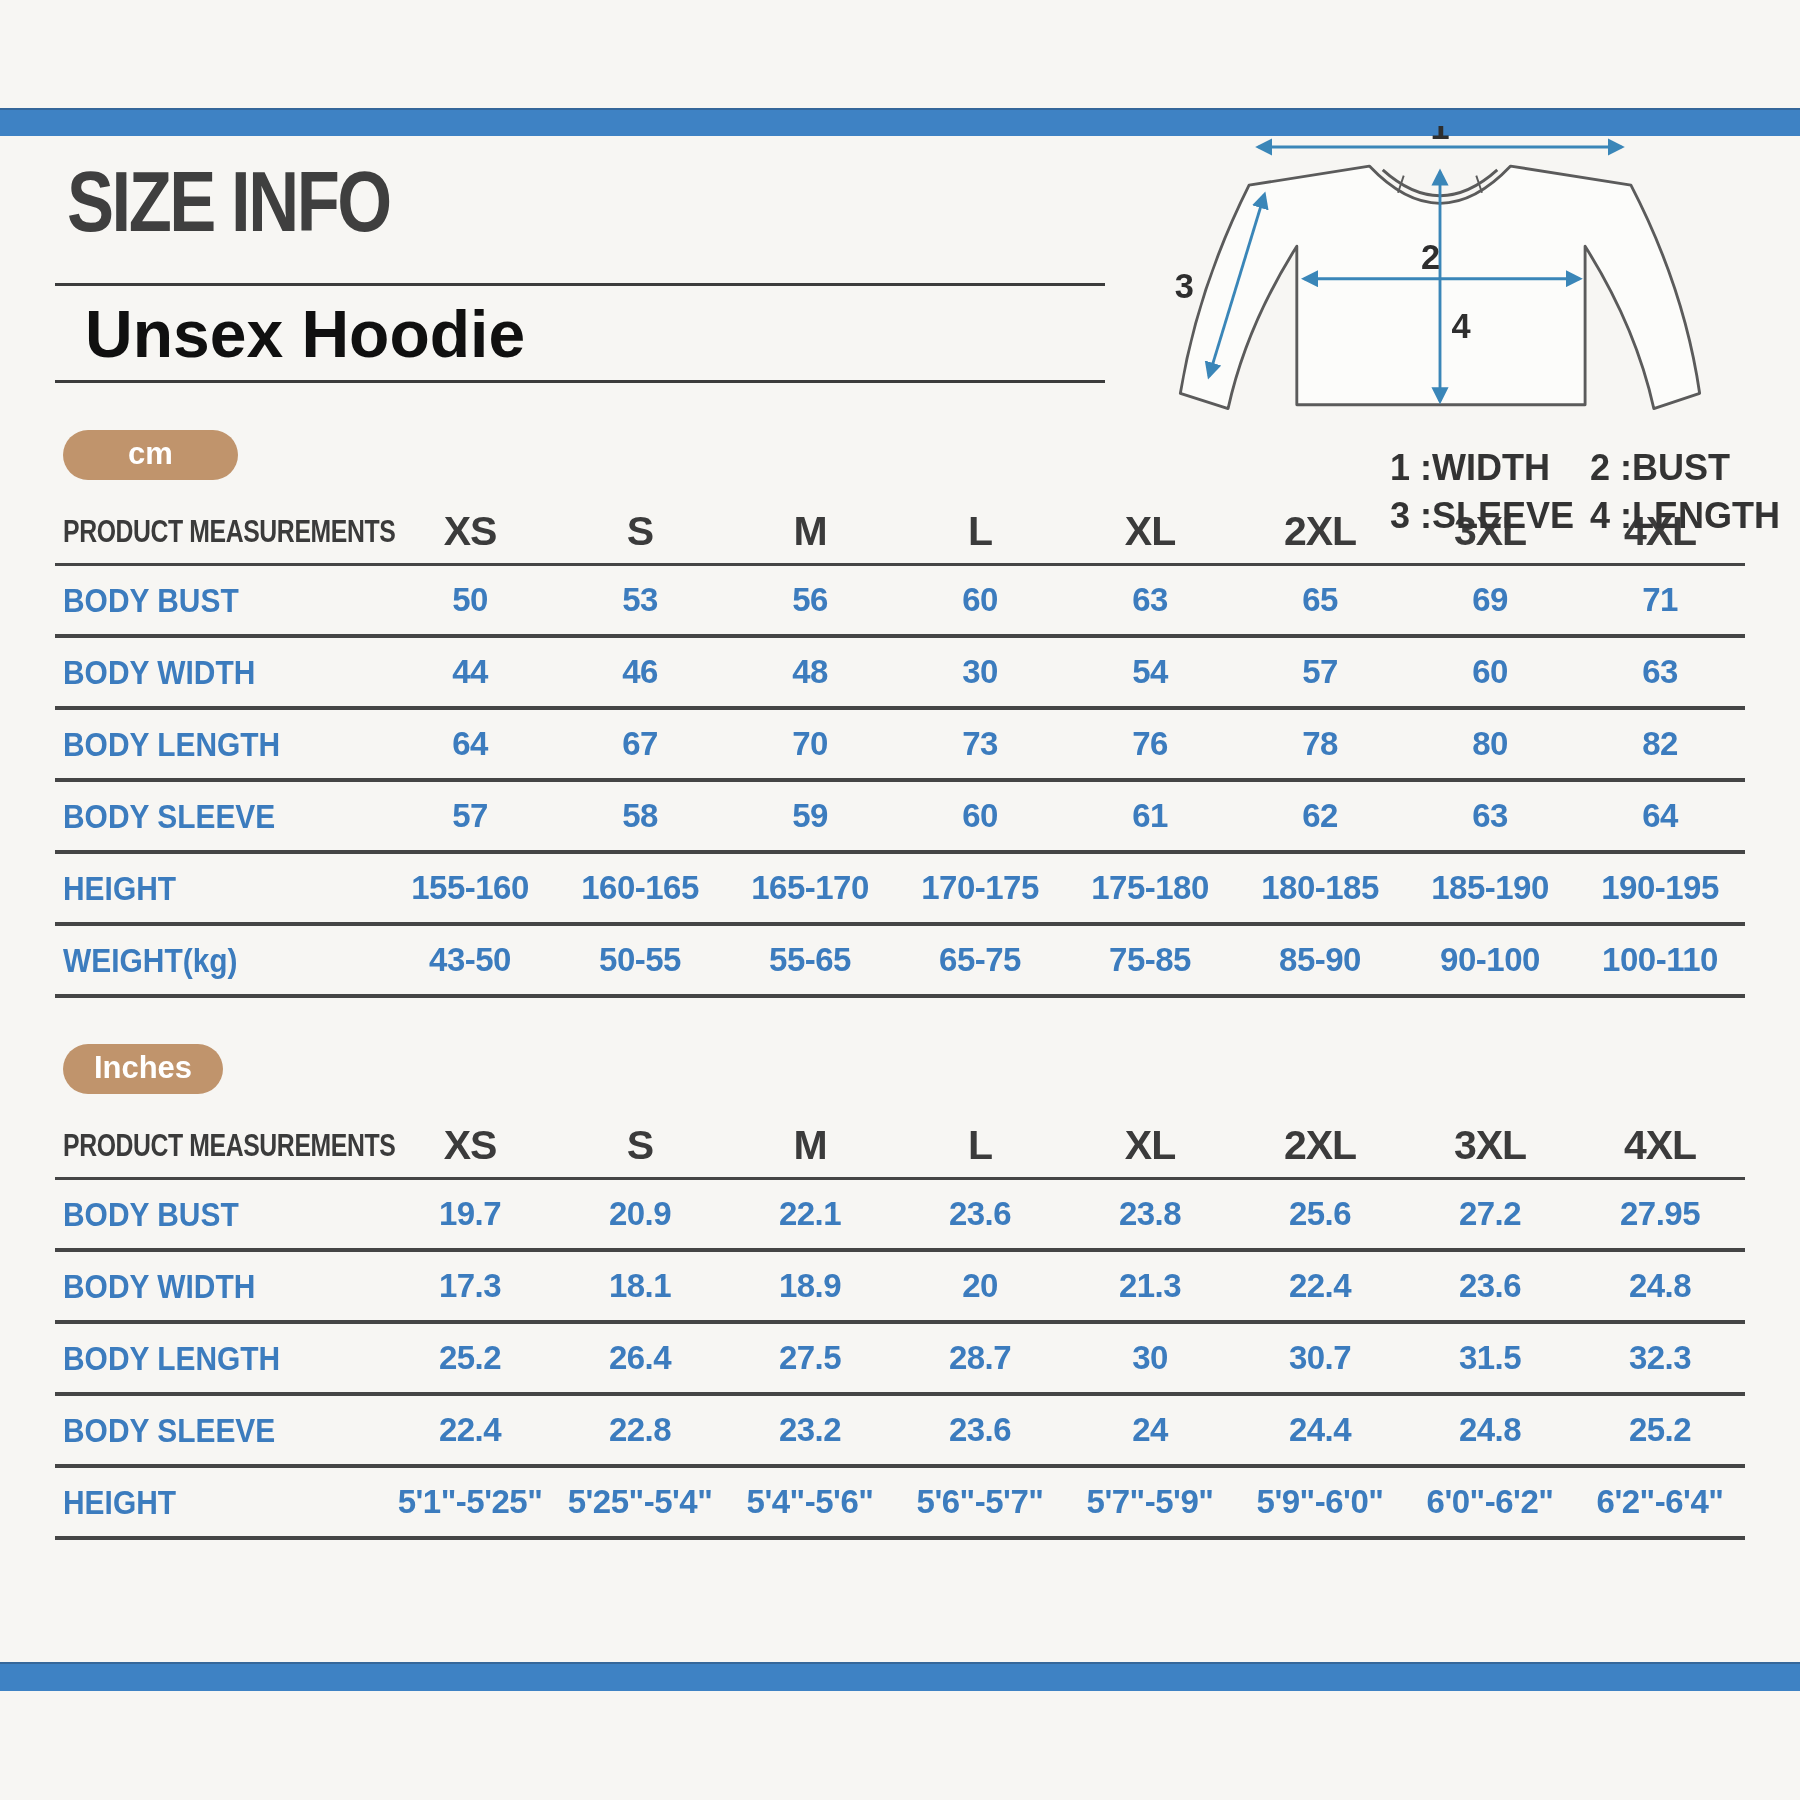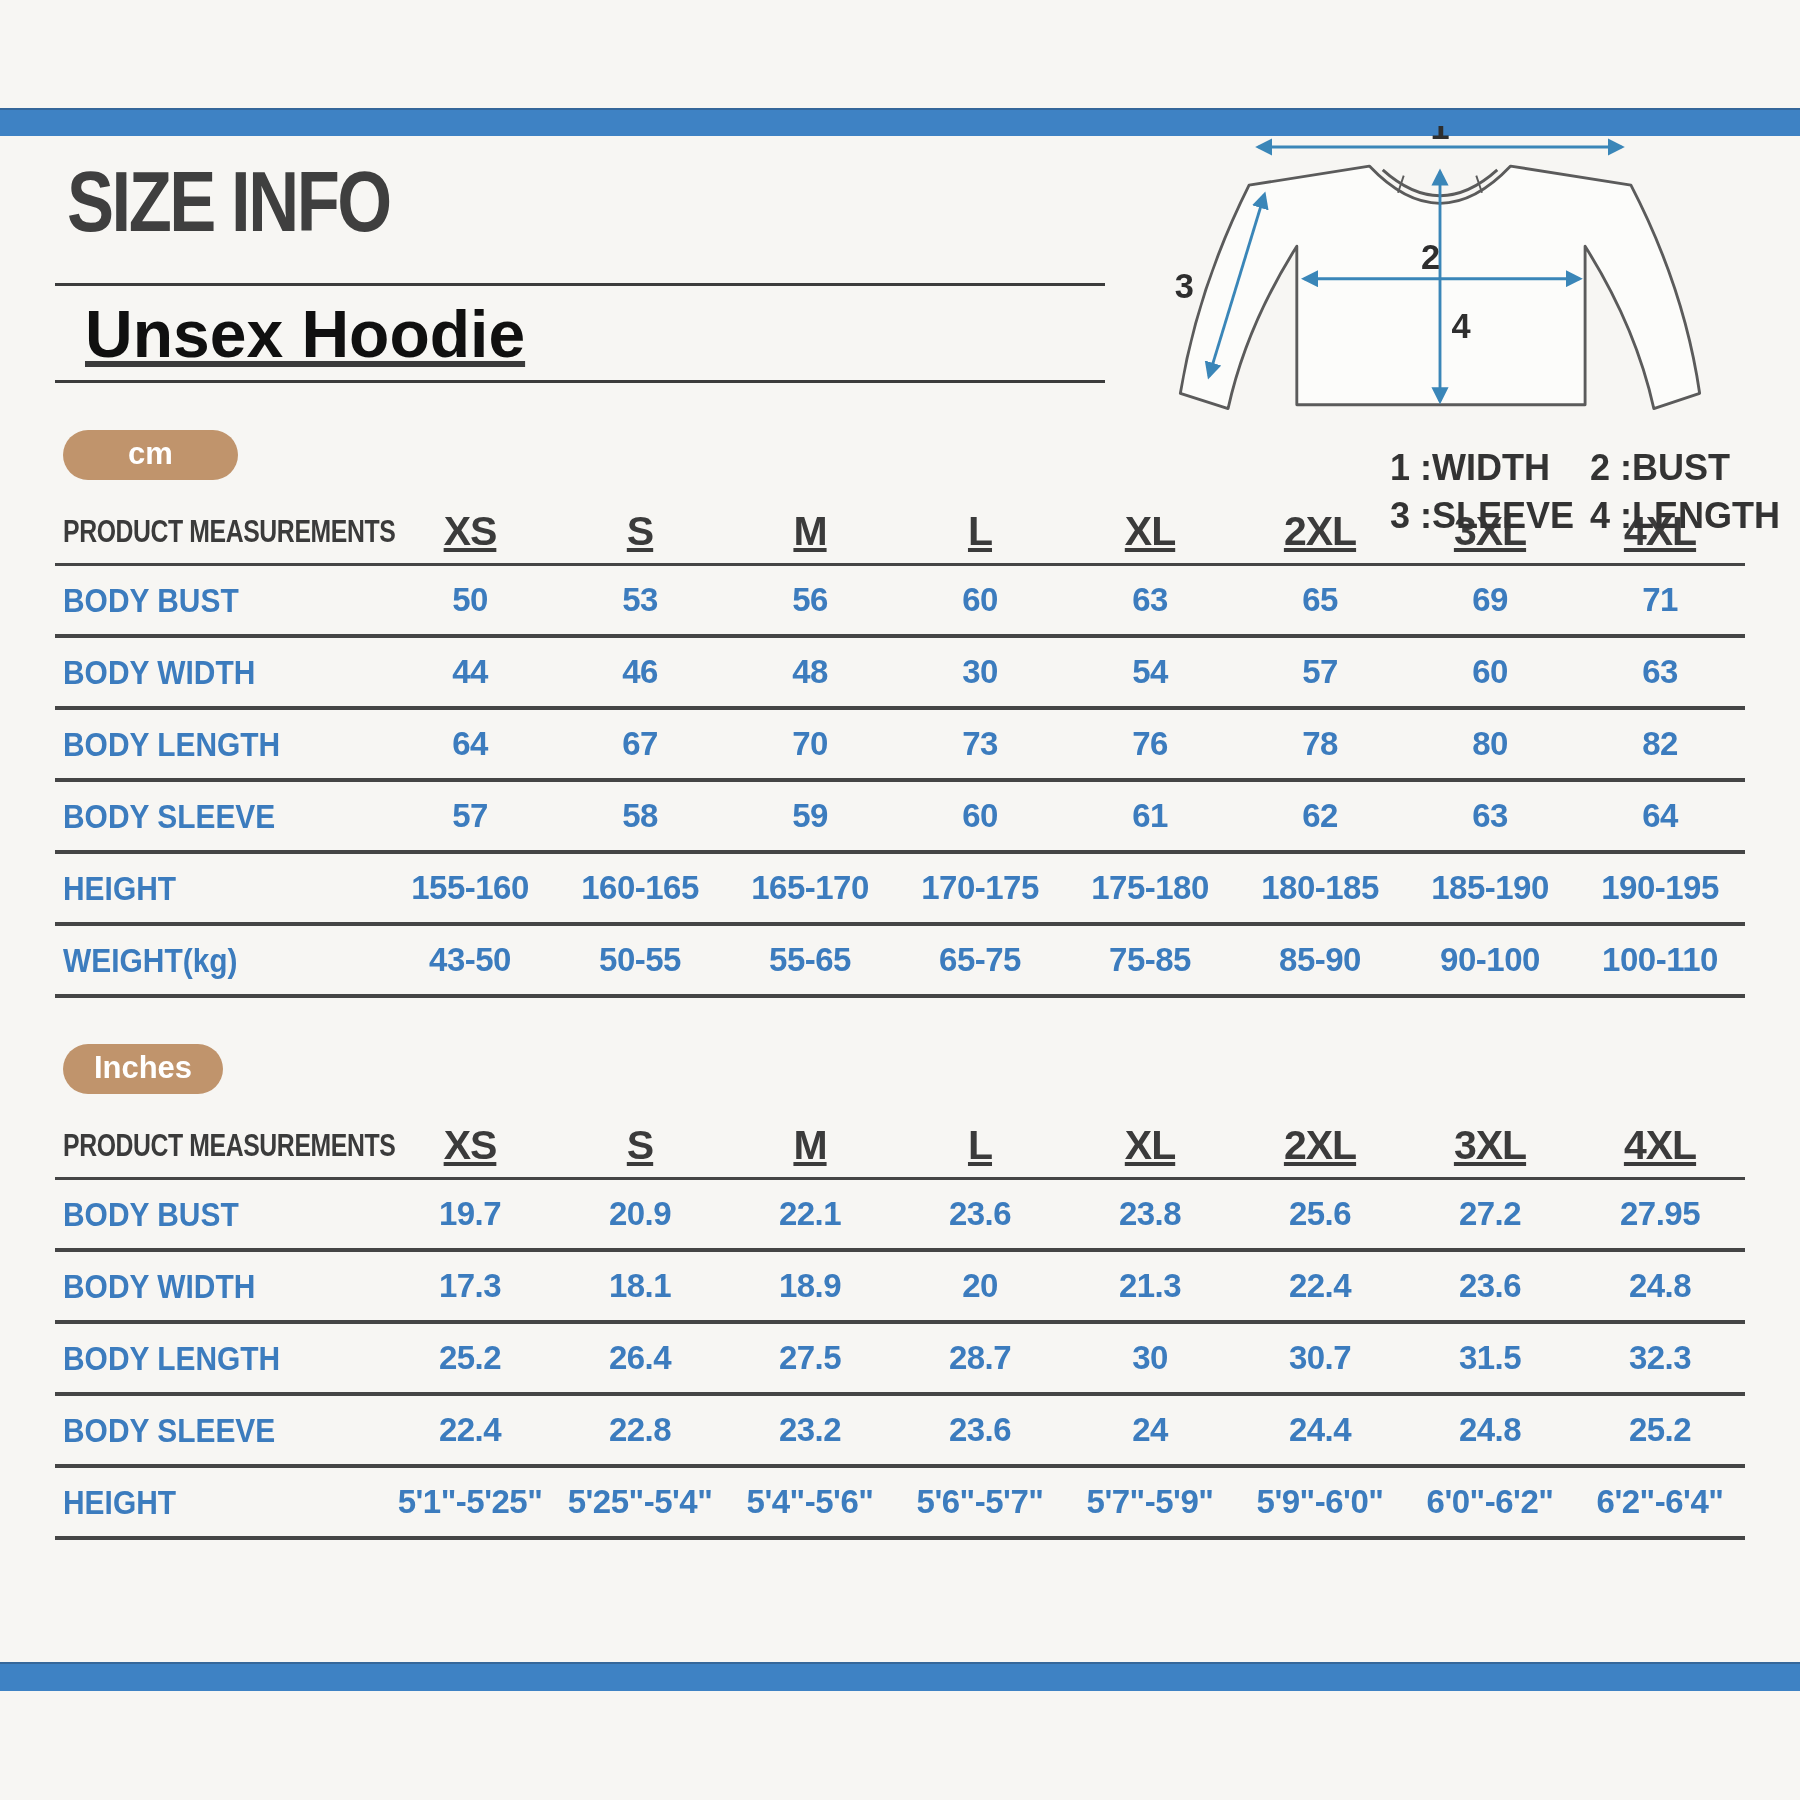--- a/index.html
+++ b/index.html
@@ -10,21 +10,21 @@
     font-family:"Liberation Sans", sans-serif;
     color:#3b3b3b;
     overflow:hidden;
   }
   .top-bar { position:absolute; left:0; top:108px; width:1800px; height:28px; background:#3e82c4; border-top:2px solid #35679a; }
   .bottom-bar { position:absolute; left:0; top:1662px; width:1800px; height:29px; background:#3e82c4; border-top:2px solid #35679a; }
 
   .main { position:absolute; left:55px; top:136px; width:1690px; }
 
   
-  .title-block { width:1050px;text-decoration:underline; }
+  .title-block { width:1050px; }
   .page-title {
     display:inline-block; margin:16px 0 0 12px;
     font-size:86px; font-weight:900; letter-spacing:-3px; color:#3f3f3f;
     transform:scaleX(0.82); transform-origin:0 50%; white-space:nowrap;
   }
   .rule { width:1050px; height:3px; background:#3c3c3c; }
   .rule1 { margin-top:32px; }
   .rule2 { margin-top:8px; }
   .page-subtitle { display:block; margin:10px 0 4px 30px; font-size:66px; font-weight:700; color:#101010; }
 
@@ -47,21 +47,21 @@
   .size-table { margin-top:20px; width:1690px; }
   .trow {
     display:grid; grid-template-columns:330px repeat(8, 1fr);
     align-items:center; height:72px;
     border-bottom:4px solid #454545;
   }
   .head-row { height:66px; border-bottom-width:3px; }
   .tcell { overflow:visible; }
   .label-col { padding-left:8px; white-space:nowrap; }
   .size-col { text-align:center; }
-  .head-row .size-col { font-size:41px; font-weight:800; color:#3b3b3b; letter-spacing:-1px;text-decoration:underline; }
+  .head-row .size-col { font-size:41px; font-weight:800; color:#3b3b3b; letter-spacing:-1px; }
   .cond-dark {
     display:inline-block; font-size:31px; font-weight:900; color:#3b3b3b;
     transform:scaleX(0.8); transform-origin:0 50%; white-space:nowrap; letter-spacing:-0.5px;
   }
   .cond-blue {
     display:inline-block; font-size:34px; font-weight:800; color:#3c7cbe;
     transform:scaleX(0.88); transform-origin:0 50%; white-space:nowrap;
   }
   .body-row .size-col { font-size:33px; font-weight:800; color:#3c7cbe; letter-spacing:-0.5px; }
 </style>

